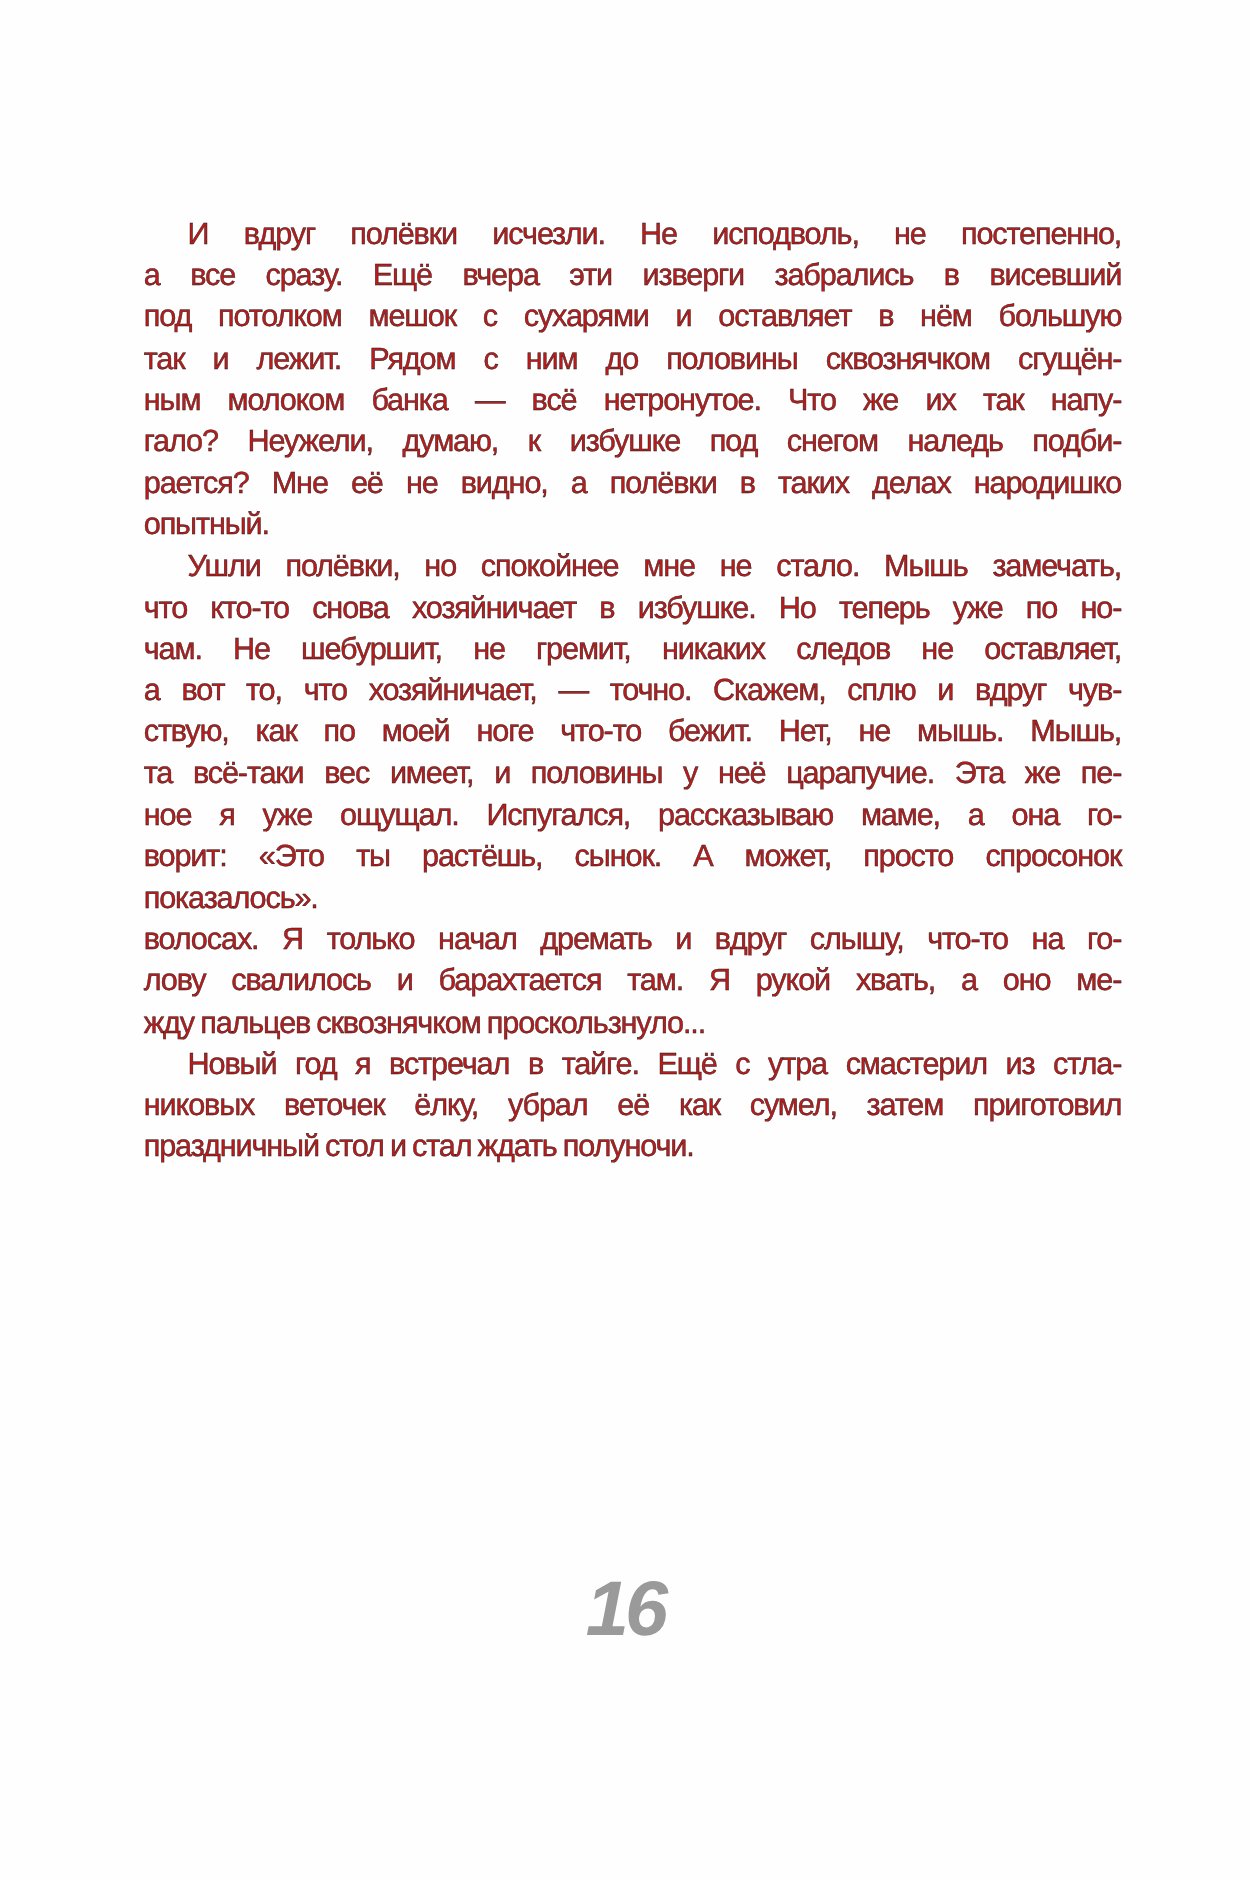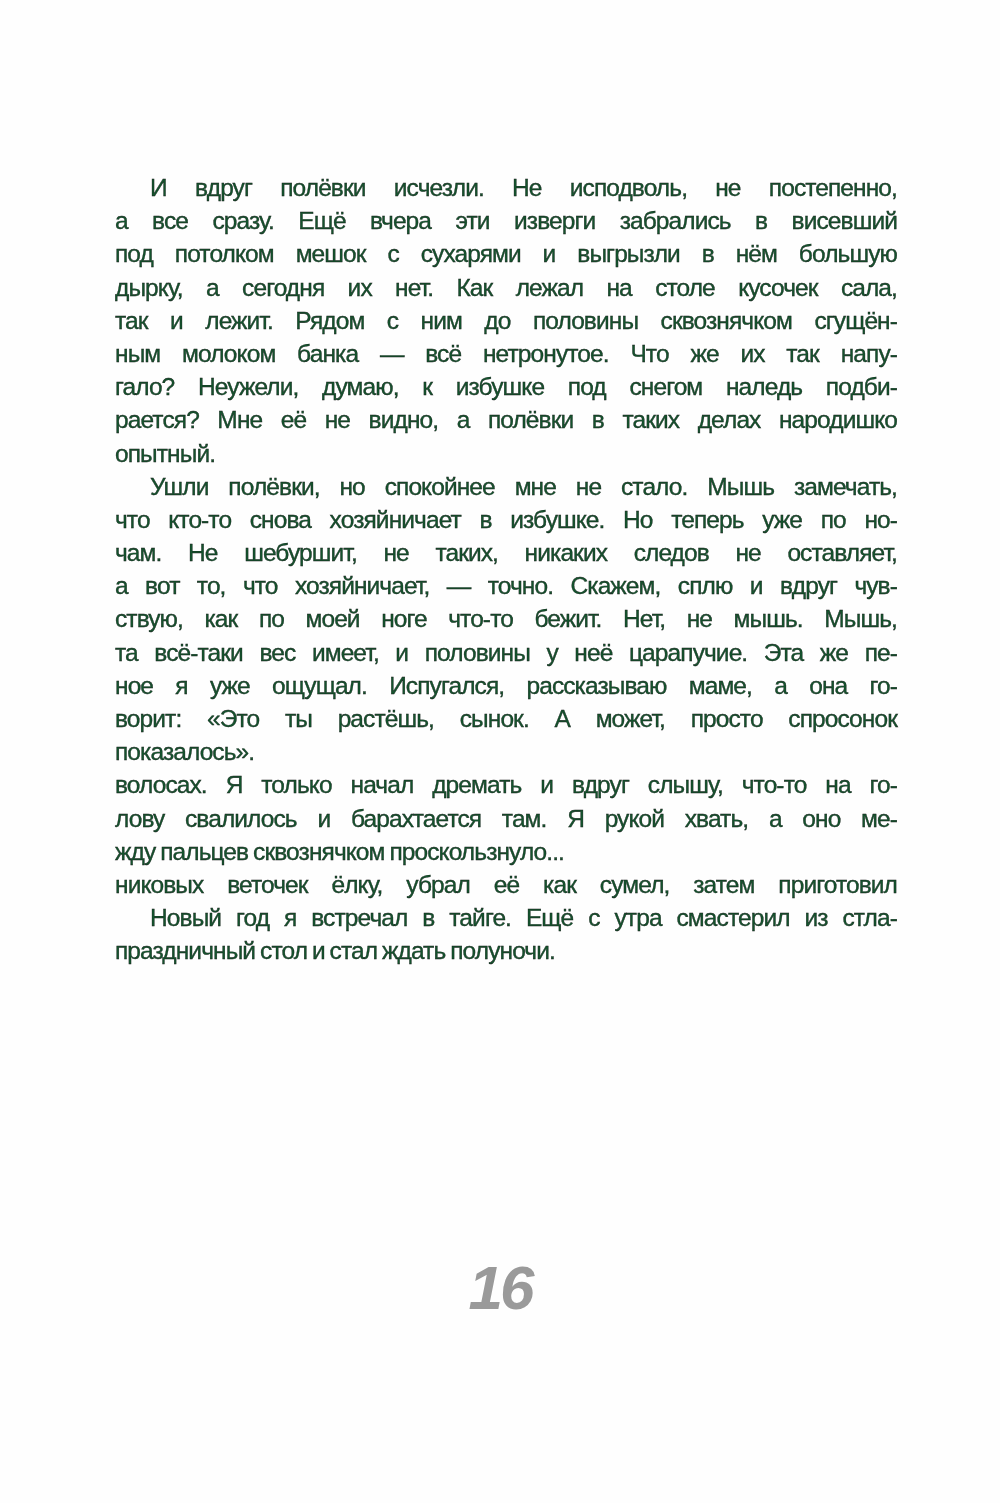--- a/index.html
+++ b/index.html
@@ -1,20 +1,20 @@
 <!DOCTYPE html>
 <html><head>
 <meta charset="utf-8">
 <style>
   html, body { margin: 0; padding: 0; background: #ffffff; }
   body { width: 1000px; height: 1503px; position: relative; overflow: hidden; }
   .page { position: absolute; left: 0; top: 0; width: 1000px; height: 1503px; background: #fefefe; }
   .text-block {
     position: absolute; left: 115px; top: 171px; width: 782px;
-    font-family: "Liberation Sans", sans-serif; font-size: 24.5px; color: #14532d;
+    font-family: "Liberation Sans", sans-serif; font-size: 24.5px; color: #b91c1c;
     -webkit-text-stroke: 0.35px #1a1a1a;
   }
   .line {
     height: 33.2px; line-height: 33.2px; white-space: nowrap;
     text-align: justify; text-align-last: justify;
     letter-spacing: -0.9px; word-spacing: -1px;
   }
   .line.indent { padding-left: 35px; }
   .line.last { text-align-last: left; }
   .page-number {
@@ -25,48 +25,47 @@
 </style>
 </head>
 <body>
 
 <div class="page">
   <div class="text-block">
 
     <div class="paragraph">
       <div class="line indent">И вдруг полёвки исчезли. Не исподволь, не постепенно,</div>
       <div class="line">а все сразу. Ещё вчера эти изверги забрались в висевший</div>
-      <div class="line">под потолком мешок с сухарями и выгрызли в нём большую</div>
-      <div class="line">дырку, а сегодня их нет. Как лежал на столе кусочек сала,</div>
+      <div class="line">под потолком мешок с сухарями и оставляет в нём большую</div>
       <div class="line">так и лежит. Рядом с ним до половины сквознячком сгущён-</div>
       <div class="line">ным молоком банка — всё нетронутое. Что же их так напу-</div>
       <div class="line">гало? Неужели, думаю, к избушке под снегом наледь подби-</div>
       <div class="line">рается? Мне её не видно, а полёвки в таких делах народишко</div>
       <div class="line last">опытный.</div>
     </div>
 
     <div class="paragraph">
       <div class="line indent">Ушли полёвки, но спокойнее мне не стало. Мышь замечать,</div>
       <div class="line">что кто-то снова хозяйничает в избушке. Но теперь уже по но-</div>
-      <div class="line">чам. Не шебуршит, не таких, никаких следов не оставляет,</div>
+      <div class="line">чам. Не шебуршит, не гремит, никаких следов не оставляет,</div>
       <div class="line">а вот то, что хозяйничает, — точно. Скажем, сплю и вдруг чув-</div>
       <div class="line">ствую, как по моей ноге что-то бежит. Нет, не мышь. Мышь,</div>
       <div class="line">та всё-таки вес имеет, и половины у неё царапучие. Эта же пе-</div>
       <div class="line">ное я уже ощущал. Испугался, рассказываю маме, а она го-</div>
       <div class="line">ворит: «Это ты растёшь, сынок. А может, просто спросонок</div>
       <div class="line last">показалось».</div>
     </div>
 
     <div class="paragraph">
       <div class="line">волосах. Я только начал дремать и вдруг слышу, что-то на го-</div>
       <div class="line">лову свалилось и барахтается там. Я рукой хвать, а оно ме-</div>
       <div class="line last">жду пальцев сквознячком проскользнуло...</div>
     </div>
 
     <div class="paragraph">
+      <div class="line indent">Новый год я встречал в тайге. Ещё с утра смастерил из стла-</div>
       <div class="line">никовых веточек ёлку, убрал её как сумел, затем приготовил</div>
-      <div class="line indent">Новый год я встречал в тайге. Ещё с утра смастерил из стла-</div>
       <div class="line last">праздничный стол и стал ждать полуночи.</div>
     </div>
   </div>
 
   <div class="page-number">16</div>
 </div>
 
 </body></html>

